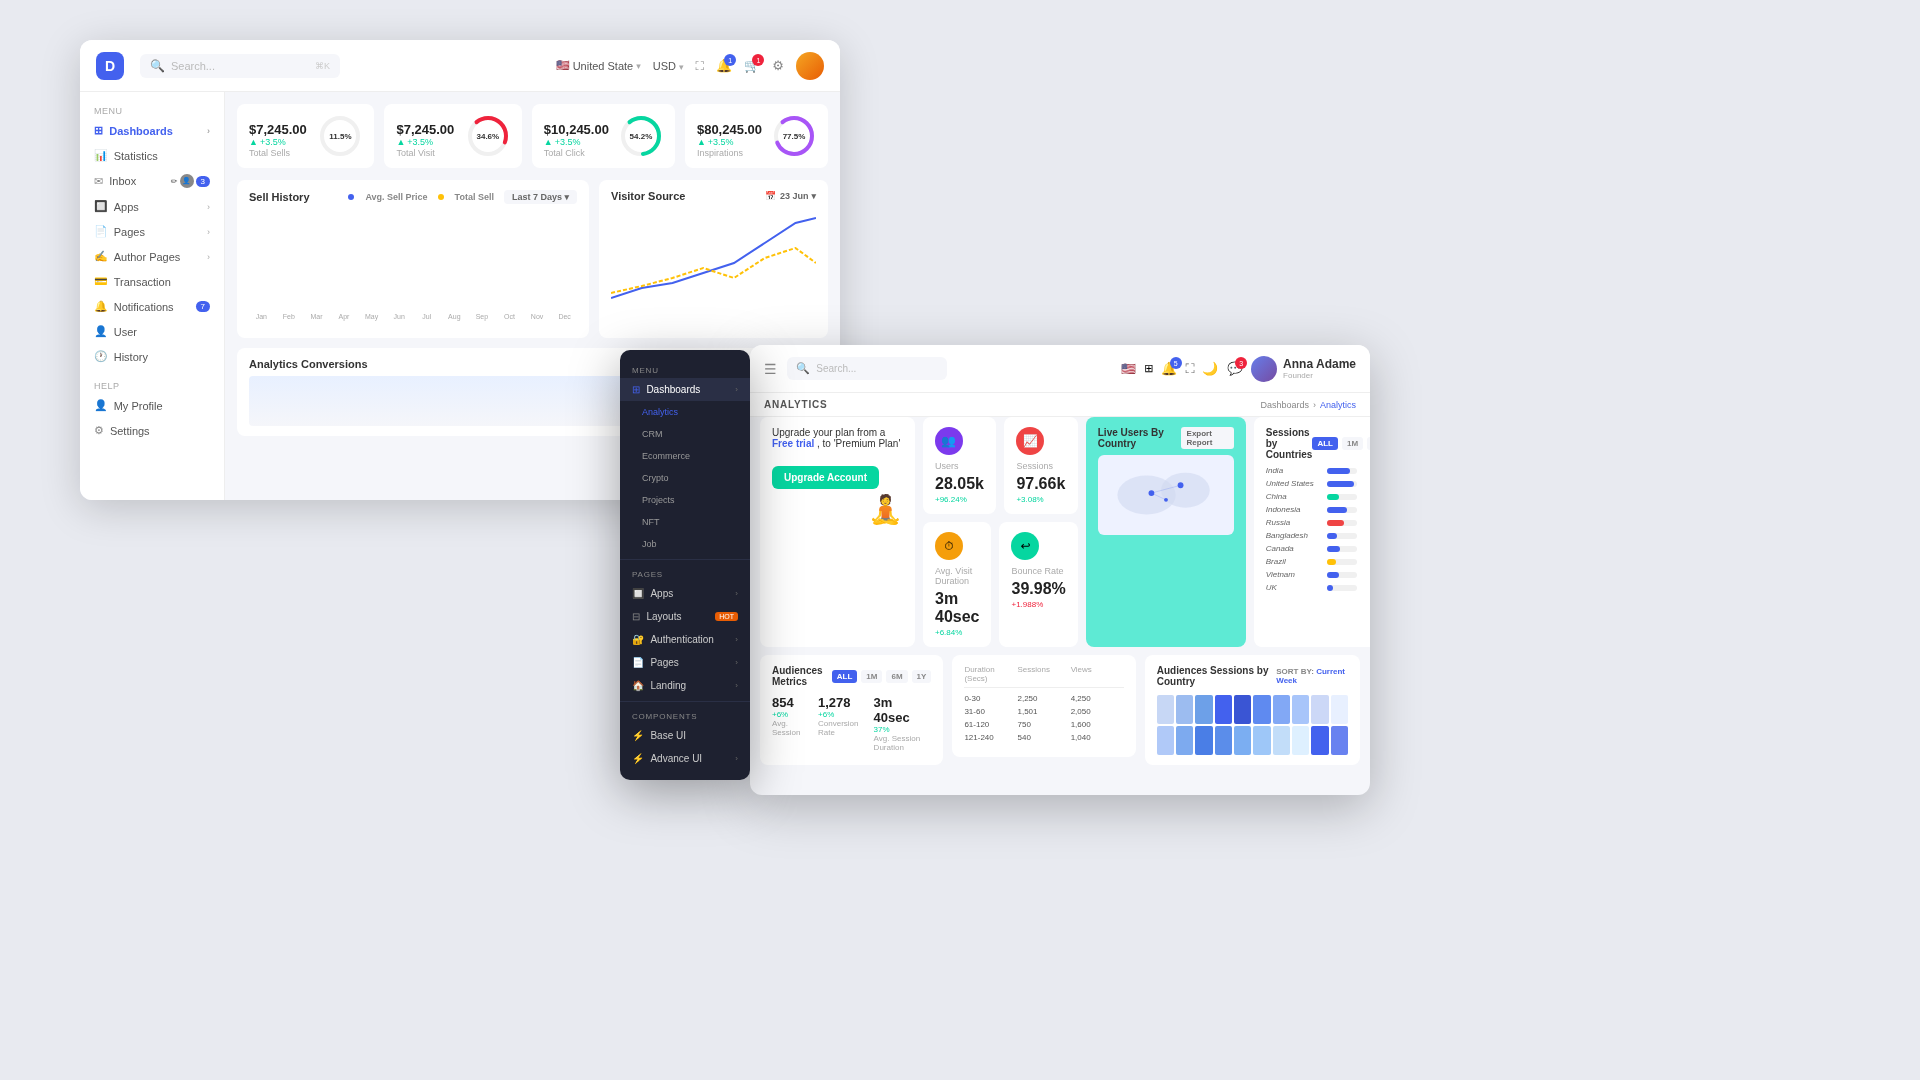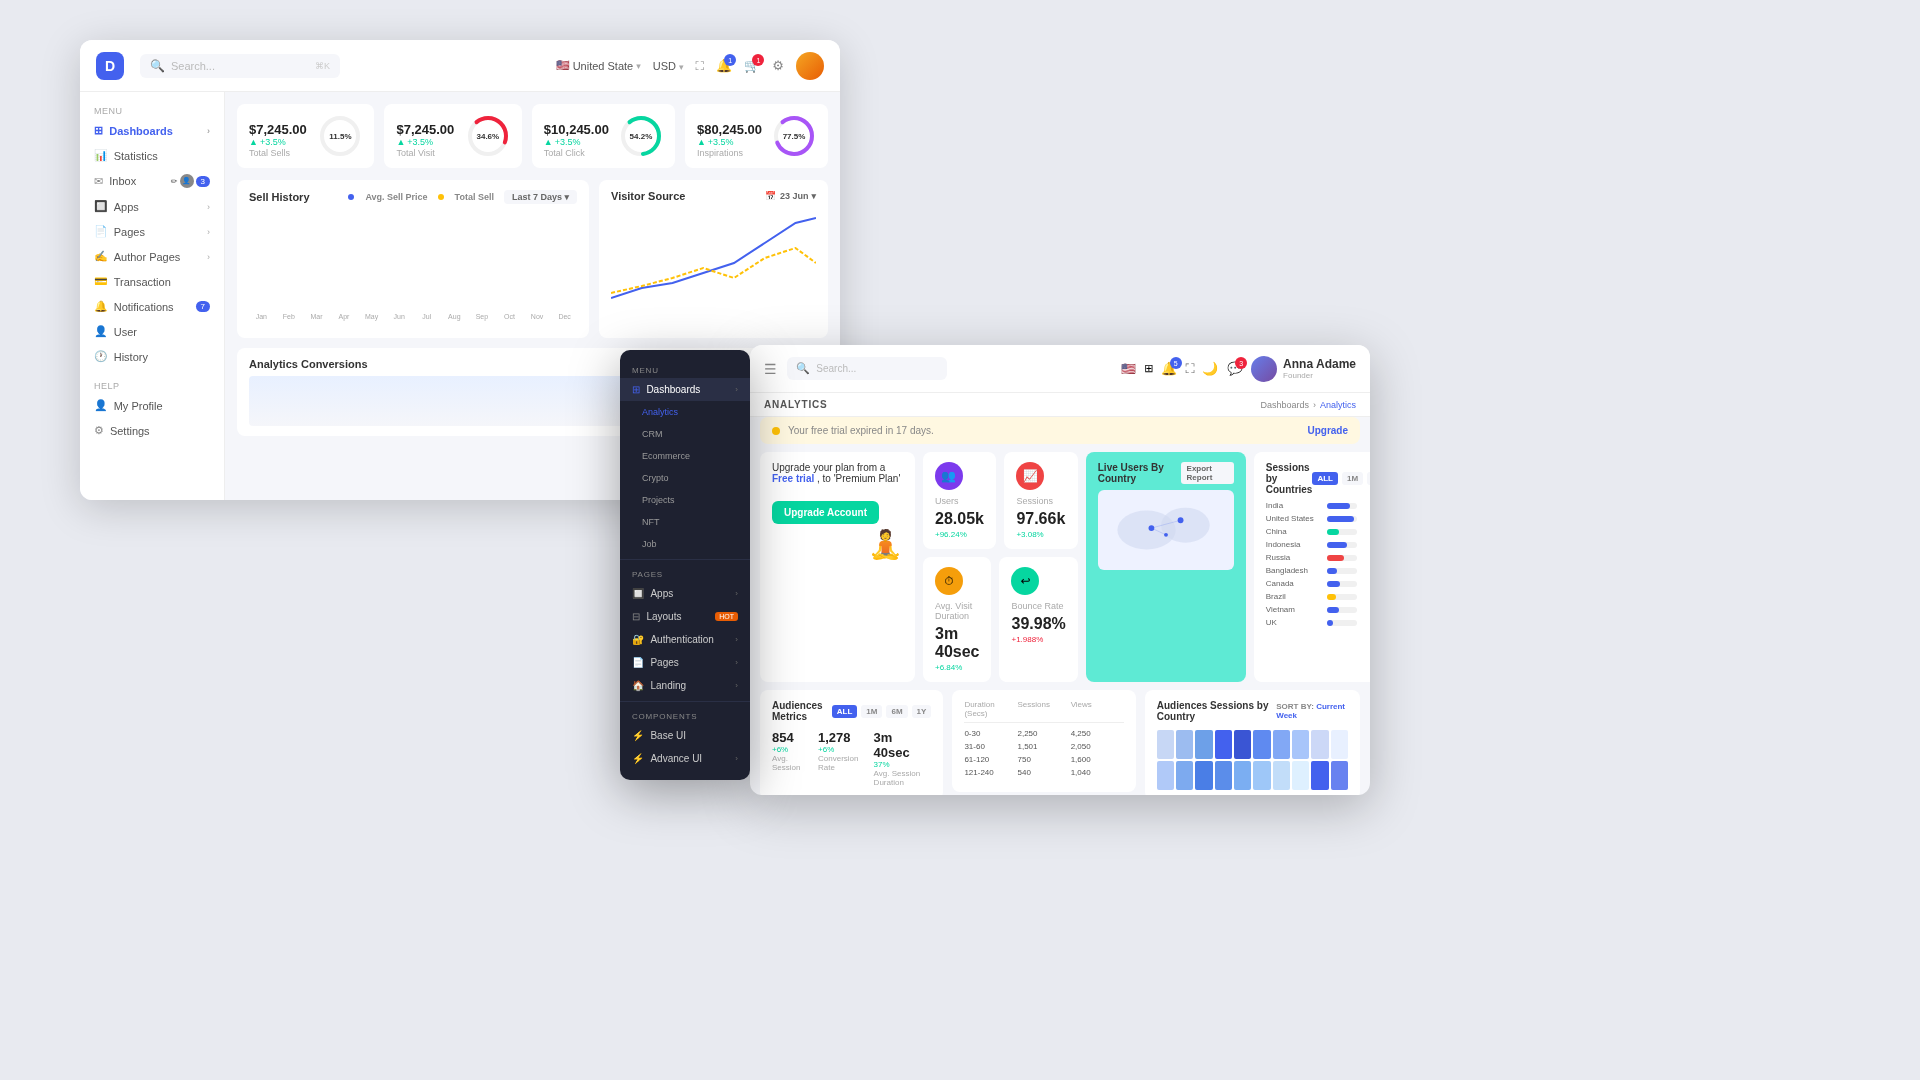--- a/index.html
+++ b/index.html
@@ -276,21 +276,21 @@
 
     
     .w3-sessions-card {
       background: #fff; border-radius: 8px;
       padding: 10px 12px; flex: 1;
     }
     .w3-sessions-title {
       font-size: 10px; font-weight: 600; color: #333; margin-bottom: 6px;
       display: flex; align-items: center; justify-content: space-between;
     }
-    .w3-country-row { display: flex; align-items: center; gap: 6px; margin-bottom: 4px; }
+    .w3-country-row { display: flex; align-items: center; gap: 6px; margin-bottom: 4px; font-style: italic; }
     .w3-country-name { font-size: 8px; color: #666; width: 55px; flex-shrink: 0; }
     .w3-country-bar-container { flex: 1; height: 6px; background: #f0f0f0; border-radius: 3px; }
     .w3-country-bar { height: 6px; border-radius: 3px; }
     .w3-country-value { font-size: 8px; color: #888; width: 25px; text-align: right; }
 
     
     .w3-duration-card {
       background: #fff; border-radius: 8px;
       padding: 10px 12px; margin-bottom: 8px;
     }
@@ -701,25 +701,20 @@
     <div class="w3-section-title" style="padding:6px 0;">Analytics</div>
     <div class="w3-breadcrumb" style="background:none;border:none;padding:0;">
       <span>Dashboards</span>
       <span> › </span>
       <span class="w3-breadcrumb-active">Analytics</span>
     </div>
   </div>
 
   <div class="w3-body">
 
-    <div class="w3-upgrade-banner">
-      <div class="w3-upgrade-dot"></div>
-      <span class="w3-upgrade-text">Your free trial expired in 17 days.</span>
-      <span class="w3-upgrade-link">Upgrade</span>
-    </div>
 
     <div class="main-cards-row">
 
       <div style="background:#fff;border-radius:8px;padding:10px 12px;width:155px;flex-shrink:0;">
         <div style="font-size:10px;color:#333;margin-bottom:13px;">
           <span>Upgrade your plan from a </span>
           <strong style="color:#4361ee;">Free trial</strong>
           <span>, to 'Premium Plan'</span>
         </div>
         <div class="w3-upgrade-btn">Upgrade Account</div>

